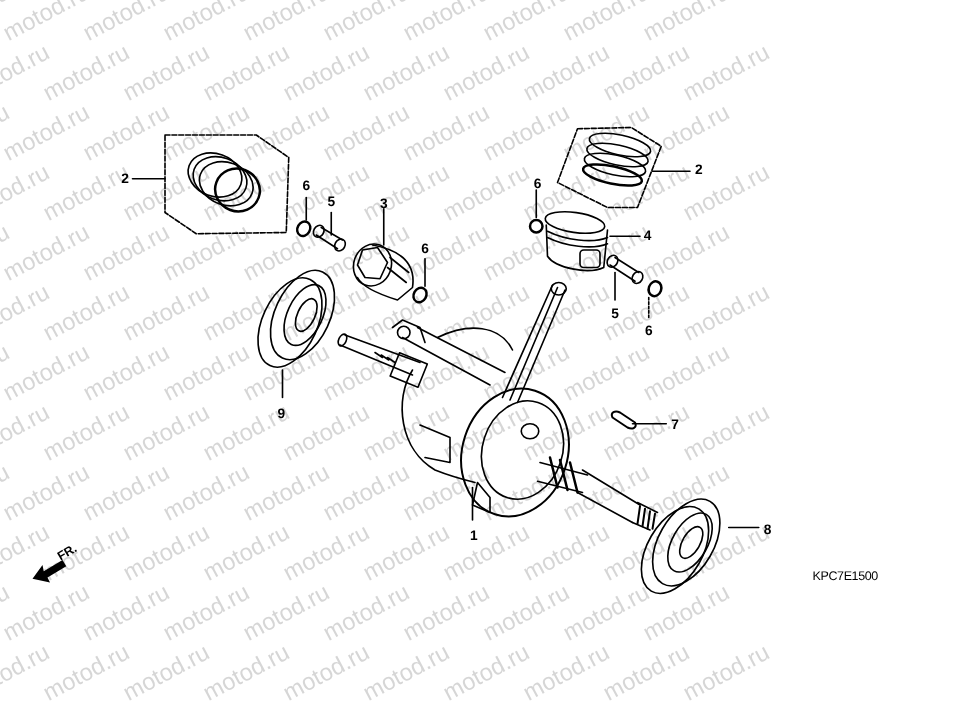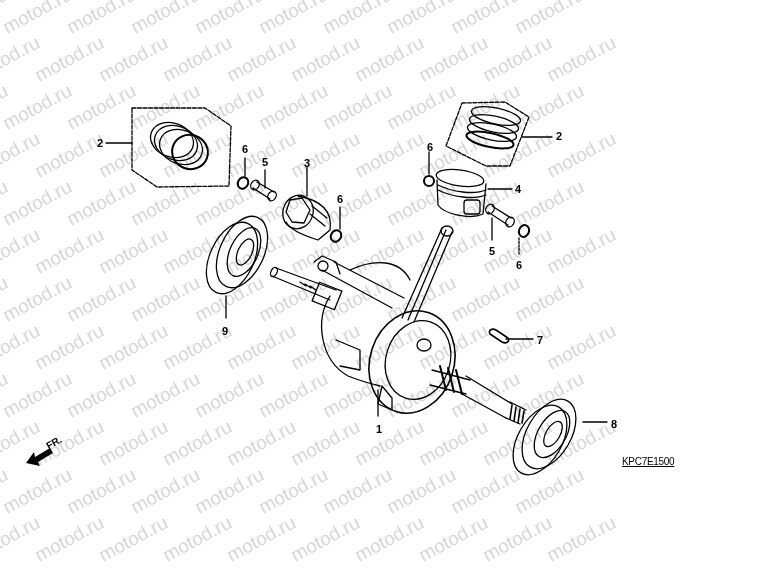--- a/index.html
+++ b/index.html
@@ -278,14 +278,14 @@
   <span class="callout" style="left:489px;top:246px;">5</span>
   <span class="callout" style="left:242px;top:144px;">6</span>
   <span class="callout" style="left:337px;top:194px;">6</span>
   <span class="callout" style="left:427px;top:142px;">6</span>
   <span class="callout" style="left:516px;top:260px;">6</span>
   <span class="callout" style="left:537px;top:335px;">7</span>
   <span class="callout" style="left:611px;top:419px;">8</span>
   <span class="callout" style="left:222px;top:326px;">9</span>
 
   <span class="fr" style="left:46px;top:437px;">FR.</span>
-  <span class="code" style="left:622px;top:456px;text-decoration:underline;">KPC7E1500</span>
+  <span class="code" style="left:650px;top:456px;">KPC7E1500</span>
 </div>
 
 </body></html>

